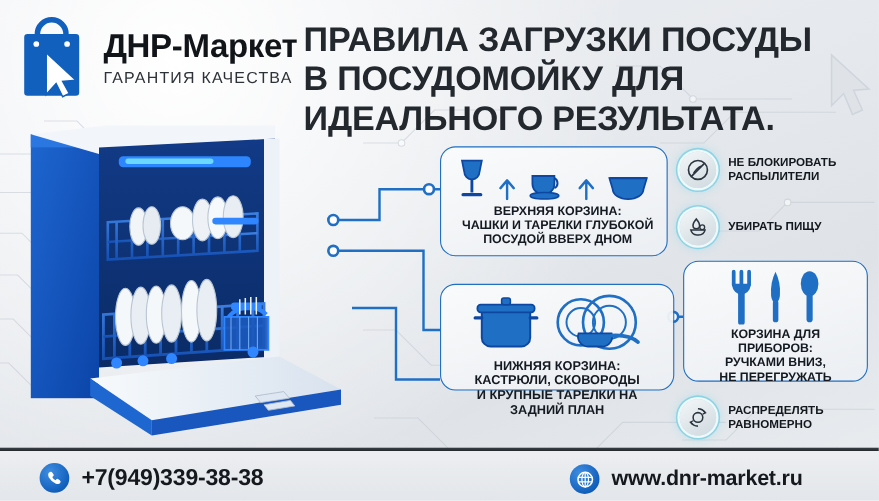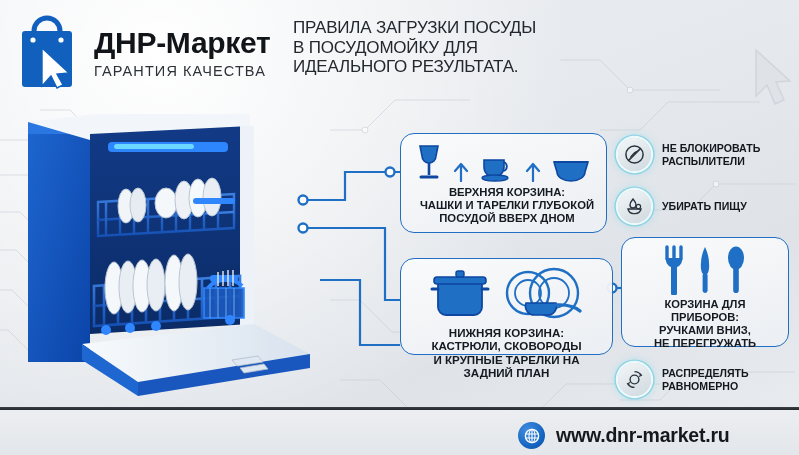--- a/index.html
+++ b/index.html
@@ -23,22 +23,22 @@
   .logo-text{display:flex;flex-direction:column;line-height:1;}
   .brand{
     font-size:30px;font-weight:bold;color:#111418;letter-spacing:-.3px;
     white-space:nowrap;
   }
   .brand-sub{
     font-size:14.5px;color:#2c3238;letter-spacing:1.1px;margin-top:6px;white-space:nowrap;
   }
 
   .title{
-    position:absolute;left:293px;top:18px;width:480px;
-    font-size:17px;font-weight:normal;line-height:1.16;color:#23282e;
+    position:absolute;left:276px;top:18px;width:480px;
+    font-size:31px;font-weight:bold;line-height:1.16;color:#23282e;
     letter-spacing:-.2px;
   }
   .cursor-watermark{position:absolute;left:752px;top:48px;pointer-events:none;}
 
   
   .dishwasher{position:absolute;left:18px;top:110px;}
 
   
   .connectors{position:absolute;left:0;top:0;pointer-events:none;}
 
@@ -385,20 +385,28 @@
 РАВНОМЕРНО</span>
   </div>
 
   <svg class="sparkle-bg" style="left:740px;top:404px;" width="46" height="46" viewBox="0 0 46 46">
     <path d="M23 2 C25 16 30 21 44 23 C30 25 25 30 23 44 C21 30 16 25 2 23 C16 21 21 16 23 2 z" fill="#ffffff" opacity=".92"></path>
   </svg>
 
   <div class="footer-divider"></div>
   <div class="footer"></div>
 
+  <div class="footer-item" id="footer-phone">
+    <span class="footer-icon">
+      <svg width="15" height="15" viewBox="0 0 15 15">
+        <path d="M3 2.4 q1.6 -1 2.6 .3 l1.1 1.7 q.5 .9 -.4 1.6 l-.8 .6 q.9 2 3 3 l.6 -.8 q.7 -.9 1.6 -.4 l1.7 1.1 q1.3 1 .3 2.6 q-1.2 1.8 -4.3 .4 Q4.6 10.7 2.3 6.8 Q1 3.6 3 2.4 z" fill="#ffffff"></path>
+      </svg>
+    </span>
+    <span class="footer-text">+7(949)339-38-38</span>
+  </div>
 
   <div class="footer-item" id="footer-site">
     <span class="footer-icon">
       <svg width="16" height="16" viewBox="0 0 16 16">
         <circle cx="8" cy="8" r="6.6" fill="none" stroke="#ffffff" stroke-width="1.4"></circle>
         <ellipse cx="8" cy="8" rx="3" ry="6.6" fill="none" stroke="#ffffff" stroke-width="1.1"></ellipse>
         <path d="M1.6 6 h12.8 M1.6 10 h12.8 M8 1.4 v13.2" stroke="#ffffff" stroke-width="1.1"></path>
       </svg>
     </span>
     <span class="footer-text">www.dnr-market.ru</span>

